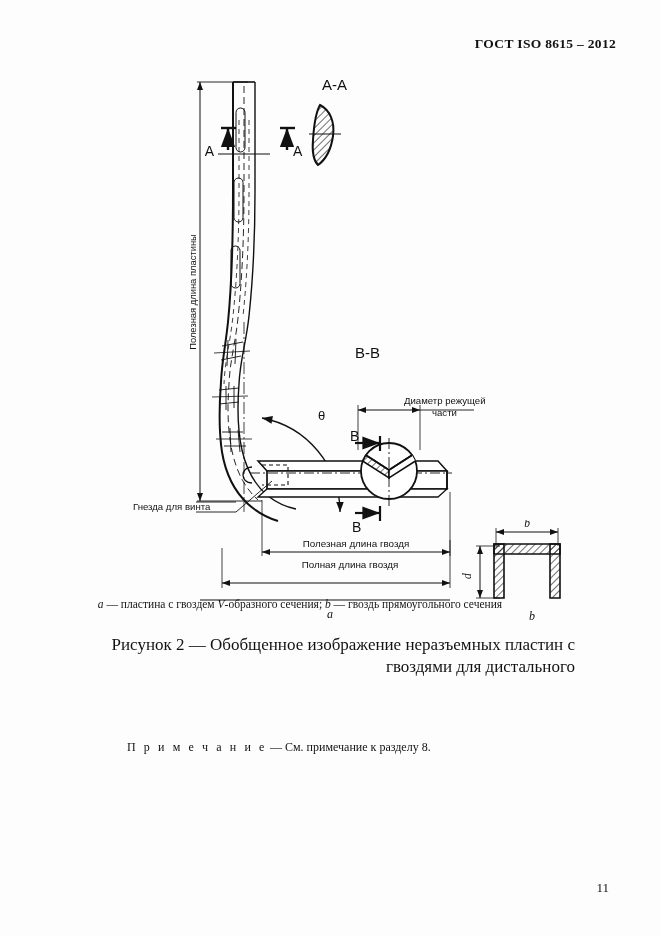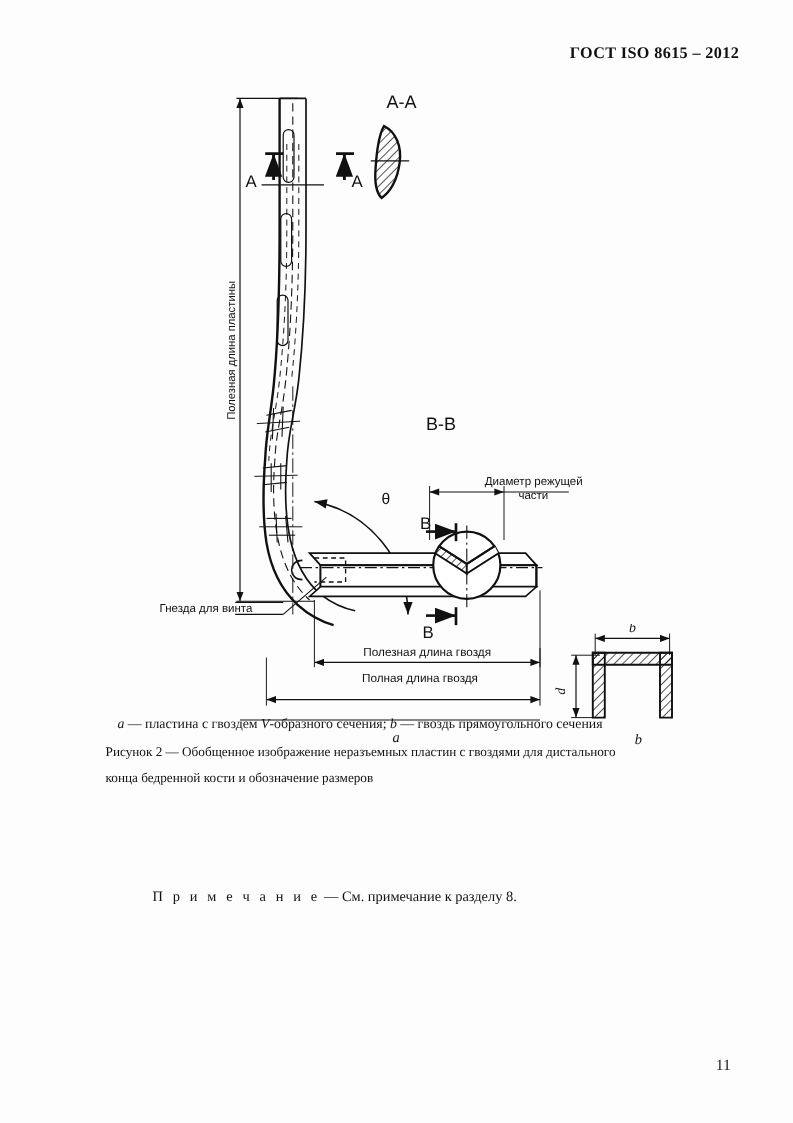--- a/index.html
+++ b/index.html
@@ -50,25 +50,25 @@
     left: 0;
     width: 600px;
     text-align: center;
     font-size: 11.5px;
     font-family: "Liberation Serif", serif;
     color: #151515;
   }
   .legend-line i { font-style: italic; }
   .fig-caption {
     position: absolute;
-    top: 616px;
+    top: 634px;
     left: 88px;
     width: 487px;
-    text-align: left;
-    font-size: 11px;
+    text-align: right;
+    font-size: 17px;
     line-height: 22px;
     font-family: "Liberation Serif", serif;
     color: #121212;
   }
   .note {
     position: absolute;
     top: 740px;
     left: 127px;
     font-size: 12px;
     font-family: "Liberation Serif", serif;
@@ -316,21 +316,20 @@
       <text x="532" y="100" text-anchor="middle" font-family="Liberation Serif, serif" font-size="12" font-style="italic" fill="#111">b</text>
     </svg>
   </div>
 
   <div class="legend-line">
     <i>a</i><span> — пластина с гвоздем </span><i>V</i><span>-образного сечения; </span><i>b</i><span> — гвоздь прямоугольного сечения</span>
   </div>
 
   <div class="fig-caption">
     <div>Рисунок 2 — Обобщенное изображение неразъемных пластин с гвоздями для дистального</div>
-    <div>конца бедренной кости и обозначение размеров</div>
   </div>
 
   <div class="note">
     <span class="sp">П р и м е ч а н и е</span><span> — См. примечание к разделу 8.</span>
   </div>
 
   <div class="page-number">11</div>
 
 </div>
 

